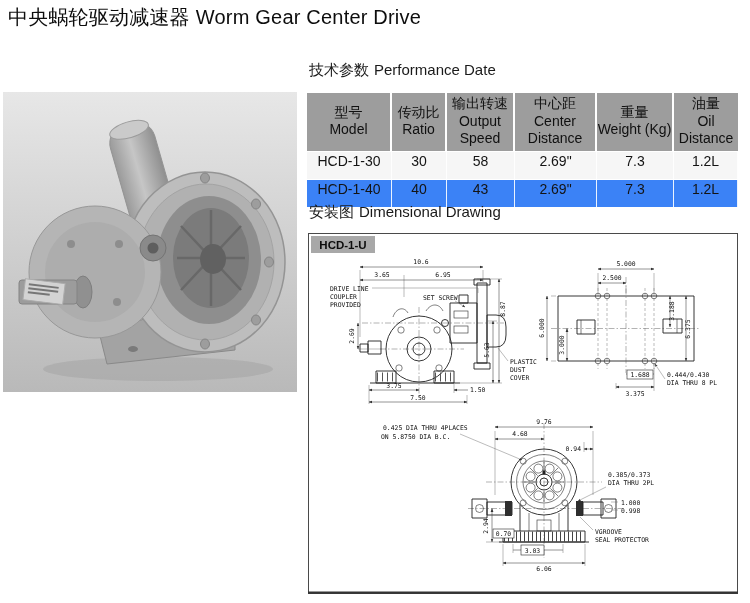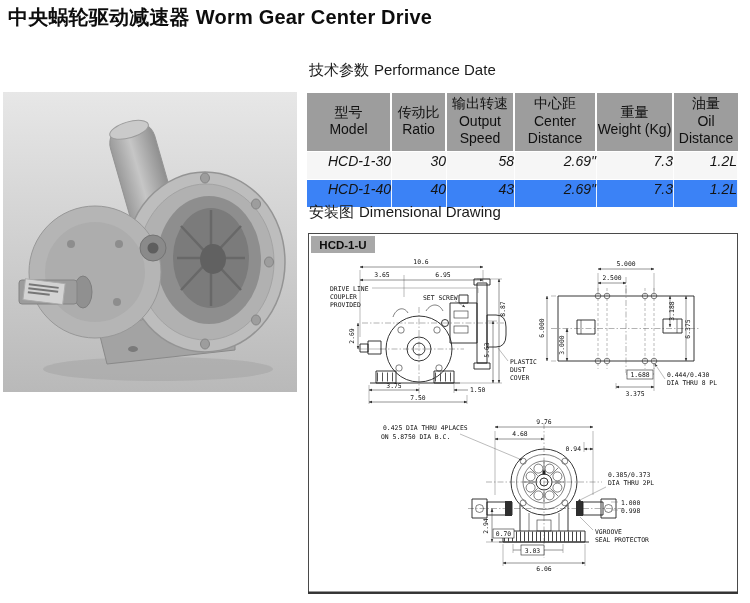--- a/index.html
+++ b/index.html
@@ -1,34 +1,34 @@
 <!DOCTYPE html>
 <html><head>
 <meta charset="utf-8">
 <style>
   html,body{margin:0;padding:0;}
   body{width:750px;height:603px;position:relative;background:#fff;
        font-family:"Liberation Sans",sans-serif;overflow:hidden;color:#111;}
-  .title{position:absolute;left:8px;top:4px;font-size:20px;font-weight:bold;
+  .title{position:absolute;left:8px;top:4px;font-size:20px;font-weight:normal;
          color:#0d0d0d;letter-spacing:.2px;white-space:nowrap;}
   .title .en{margin-left:6px;}
   .sec-heading{position:absolute;font-size:15px;color:#1a1a1a;white-space:nowrap;text-align:center;}
   #perf-heading{left:309px;top:61px;}
   #draw-heading{left:309px;top:203px;}
   .sec-heading .en{margin-left:5px;}
   .photo{position:absolute;left:3px;top:92px;width:294px;height:300px;}
   table.perf{position:absolute;left:307px;top:92px;width:431px;
              border-collapse:separate;border-spacing:0 1px;table-layout:fixed;
              font-size:14px;}
   table.perf th{background:#9d9d9d;font-weight:normal;padding:2px 0 3px;
                 border-right:2px solid #fff;line-height:1.25;color:#101010;}
   table.perf th:last-child{border-right:none;}
   table.perf th span{display:block;text-align:center;}
-  table.perf td{text-align:right;padding:1px 0 10px;background:#f6f6f6;
-                border-right:1px solid rgba(255,255,255,.9);color:#141414;font-style:italic;}
+  table.perf td{text-align:center;padding:1px 0 10px;background:#f6f6f6;
+                border-right:1px solid rgba(255,255,255,.9);color:#141414;}
   table.perf tr.alt td{background:#3b82f6;}
   svg.drawing{position:absolute;left:308px;top:233px;}
   
   .part{stroke:#1f1f1f;stroke-width:.9;fill:none;stroke-linejoin:round;}
   .thin{stroke:#2a2a2a;stroke-width:.6;fill:none;}
   .dim{stroke:#3a3a3a;stroke-width:.55;fill:none;}
   .ext{stroke:#6a6a6a;stroke-width:.45;fill:none;}
   .cl{stroke:#555;stroke-width:.45;fill:none;stroke-dasharray:6 2 1.5 2;}
   .cld{stroke:#666;stroke-width:.45;fill:none;stroke-dasharray:3 2;}
   .hatch{stroke:#444;stroke-width:10;fill:none;stroke-dasharray:1 3;}

